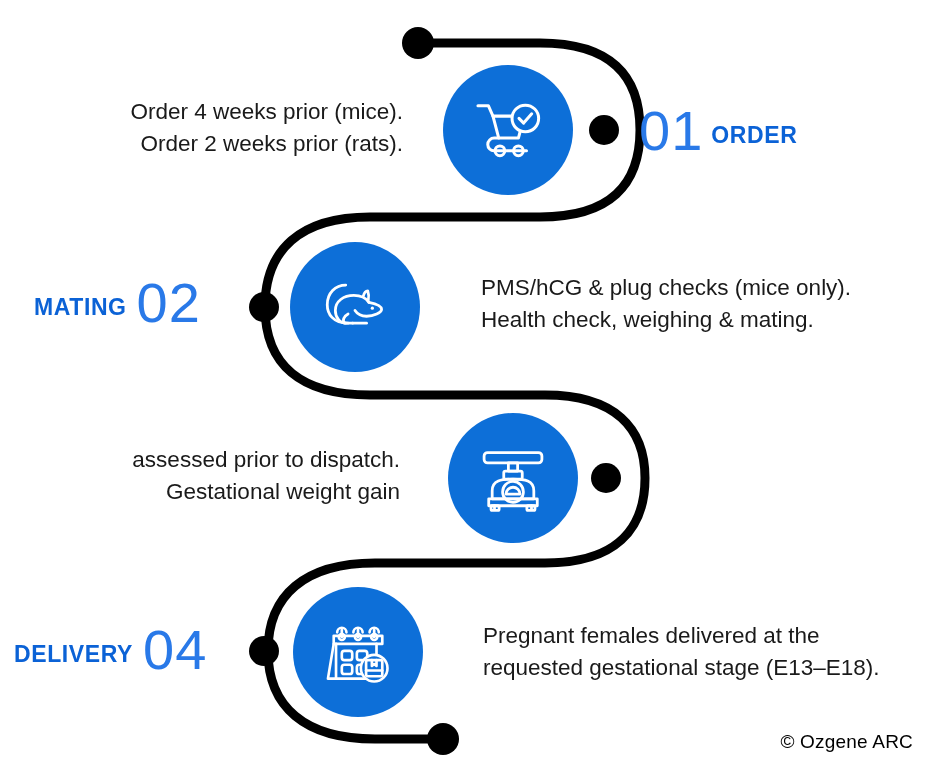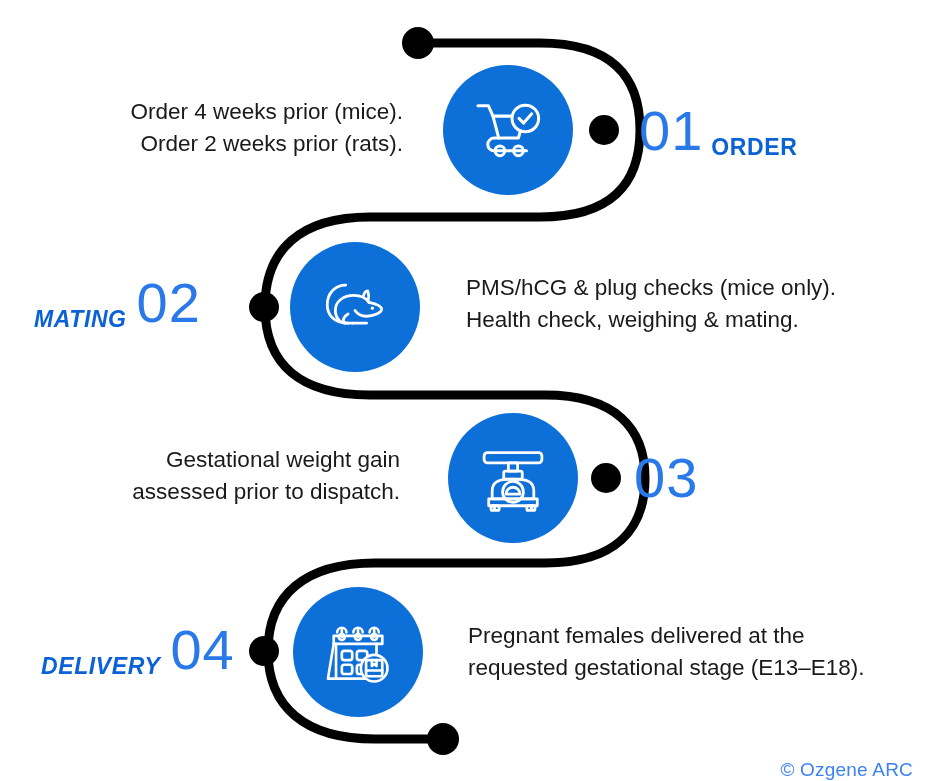--- a/index.html
+++ b/index.html
@@ -46,71 +46,71 @@
   }
   .icon-circle.step1 { left: 443px; top: 65px; }
   .icon-circle.step2 { left: 290px; top: 242px; }
   .icon-circle.step3 { left: 448px; top: 413px; }
   .icon-circle.step4 { left: 293px; top: 587px; }
 
   
   .step-head {
     position: absolute;
     display: flex;
-    align-items: flex-end;
+    align-items: center;
     white-space: nowrap;
   }
   .step-num {
     font-size: 56px;
     font-weight: 400;
     color: #2979e8;
     letter-spacing: 1px;
     line-height: 1;
   }
   .step-label {
     font-size: 23px;
     font-weight: 700;
     color: #0b62d6;
     letter-spacing: 0.6px;
     line-height: 1;
     margin-top: 8px;
   }
   .step-head.right .step-num { margin-right: 8px; }
-  .step-head.left  .step-label { margin-right: 10px; font-style: italic; }
+  .step-head.left  .step-label { margin-right: 10px; }
 
   .head-1 { left: 639px; top: 103px; }
   .head-2 { left: 34px;  top: 275px; }
   .head-3 { left: 634px; top: 450px; }
-  .head-4 { left: 41px;  top: 622px; }
+  .head-4 { left: 14px;  top: 622px; }
 
   
   .step-desc {
     position: absolute;
     font-size: 22.5px;
     line-height: 1.42;
     color: #1a1a1a;
     white-space: nowrap;
   }
   .step-desc.align-right { text-align: right; }
   .step-desc.align-left  { text-align: left; }
 
   .desc-1 { left: 0px;   top: 96px;  width: 403px; }
   .desc-2 { left: 466px; top: 272px; width: 440px; }
   .desc-3 { left: 0px;   top: 444px; width: 400px; }
   .desc-4 { left: 468px; top: 620px; width: 440px; }
 
-  .step-desc .line { display: block; }
+  .step-desc .line { display: block; padding-left: 15px; }
 
   
   #footer-credit {
     position: absolute;
     right: 18px;
-    bottom: 0;
+    bottom: 28px;
     font-size: 19px;
-    color: #3b82f6;
+    color: #000000;
     letter-spacing: 0.2px;
   }
 </style>
 </head>
 <body>
 
 <div id="infographic">
 
   <svg id="flow-path-layer" viewBox="0 0 931 781">
     <path d="M 418 43
@@ -195,26 +195,25 @@
         <path d="M26 46 a6 6 0 0 1 12 0 Z"></path>
         <path d="M16 56 v3"></path>
           <path d="M48 56 v3"></path>
         <rect x="13" y="56" width="7" height="4" rx="1"></rect>
         <rect x="44" y="56" width="7" height="4" rx="1"></rect>
       </svg>
     </span>
   </div>
 
   <div class="step-head right head-3">
-    <span class="step-num">03</span>
   </div>
 
   <div class="step-desc align-right desc-3">
+    <span class="line">assessed prior to dispatch.</span>
     <span class="line">Gestational weight gain</span>
-    <span class="line">assessed prior to dispatch.</span>
   </div>
 
   <div class="icon-circle step4">
     <span>
       <svg viewBox="0 0 64 64" fill="none" stroke="#ffffff" stroke-width="2.3" stroke-linecap="round" stroke-linejoin="round">
         <path d="M14 15 a4 4 0 0 1 8 0"></path>
         <path d="M28 15 a4 4 0 0 1 8 0"></path>
         <path d="M42 15 a4 4 0 0 1 8 0"></path>
         <path d="M18 13 v6"></path>
           <path d="M32 13 v6"></path>

